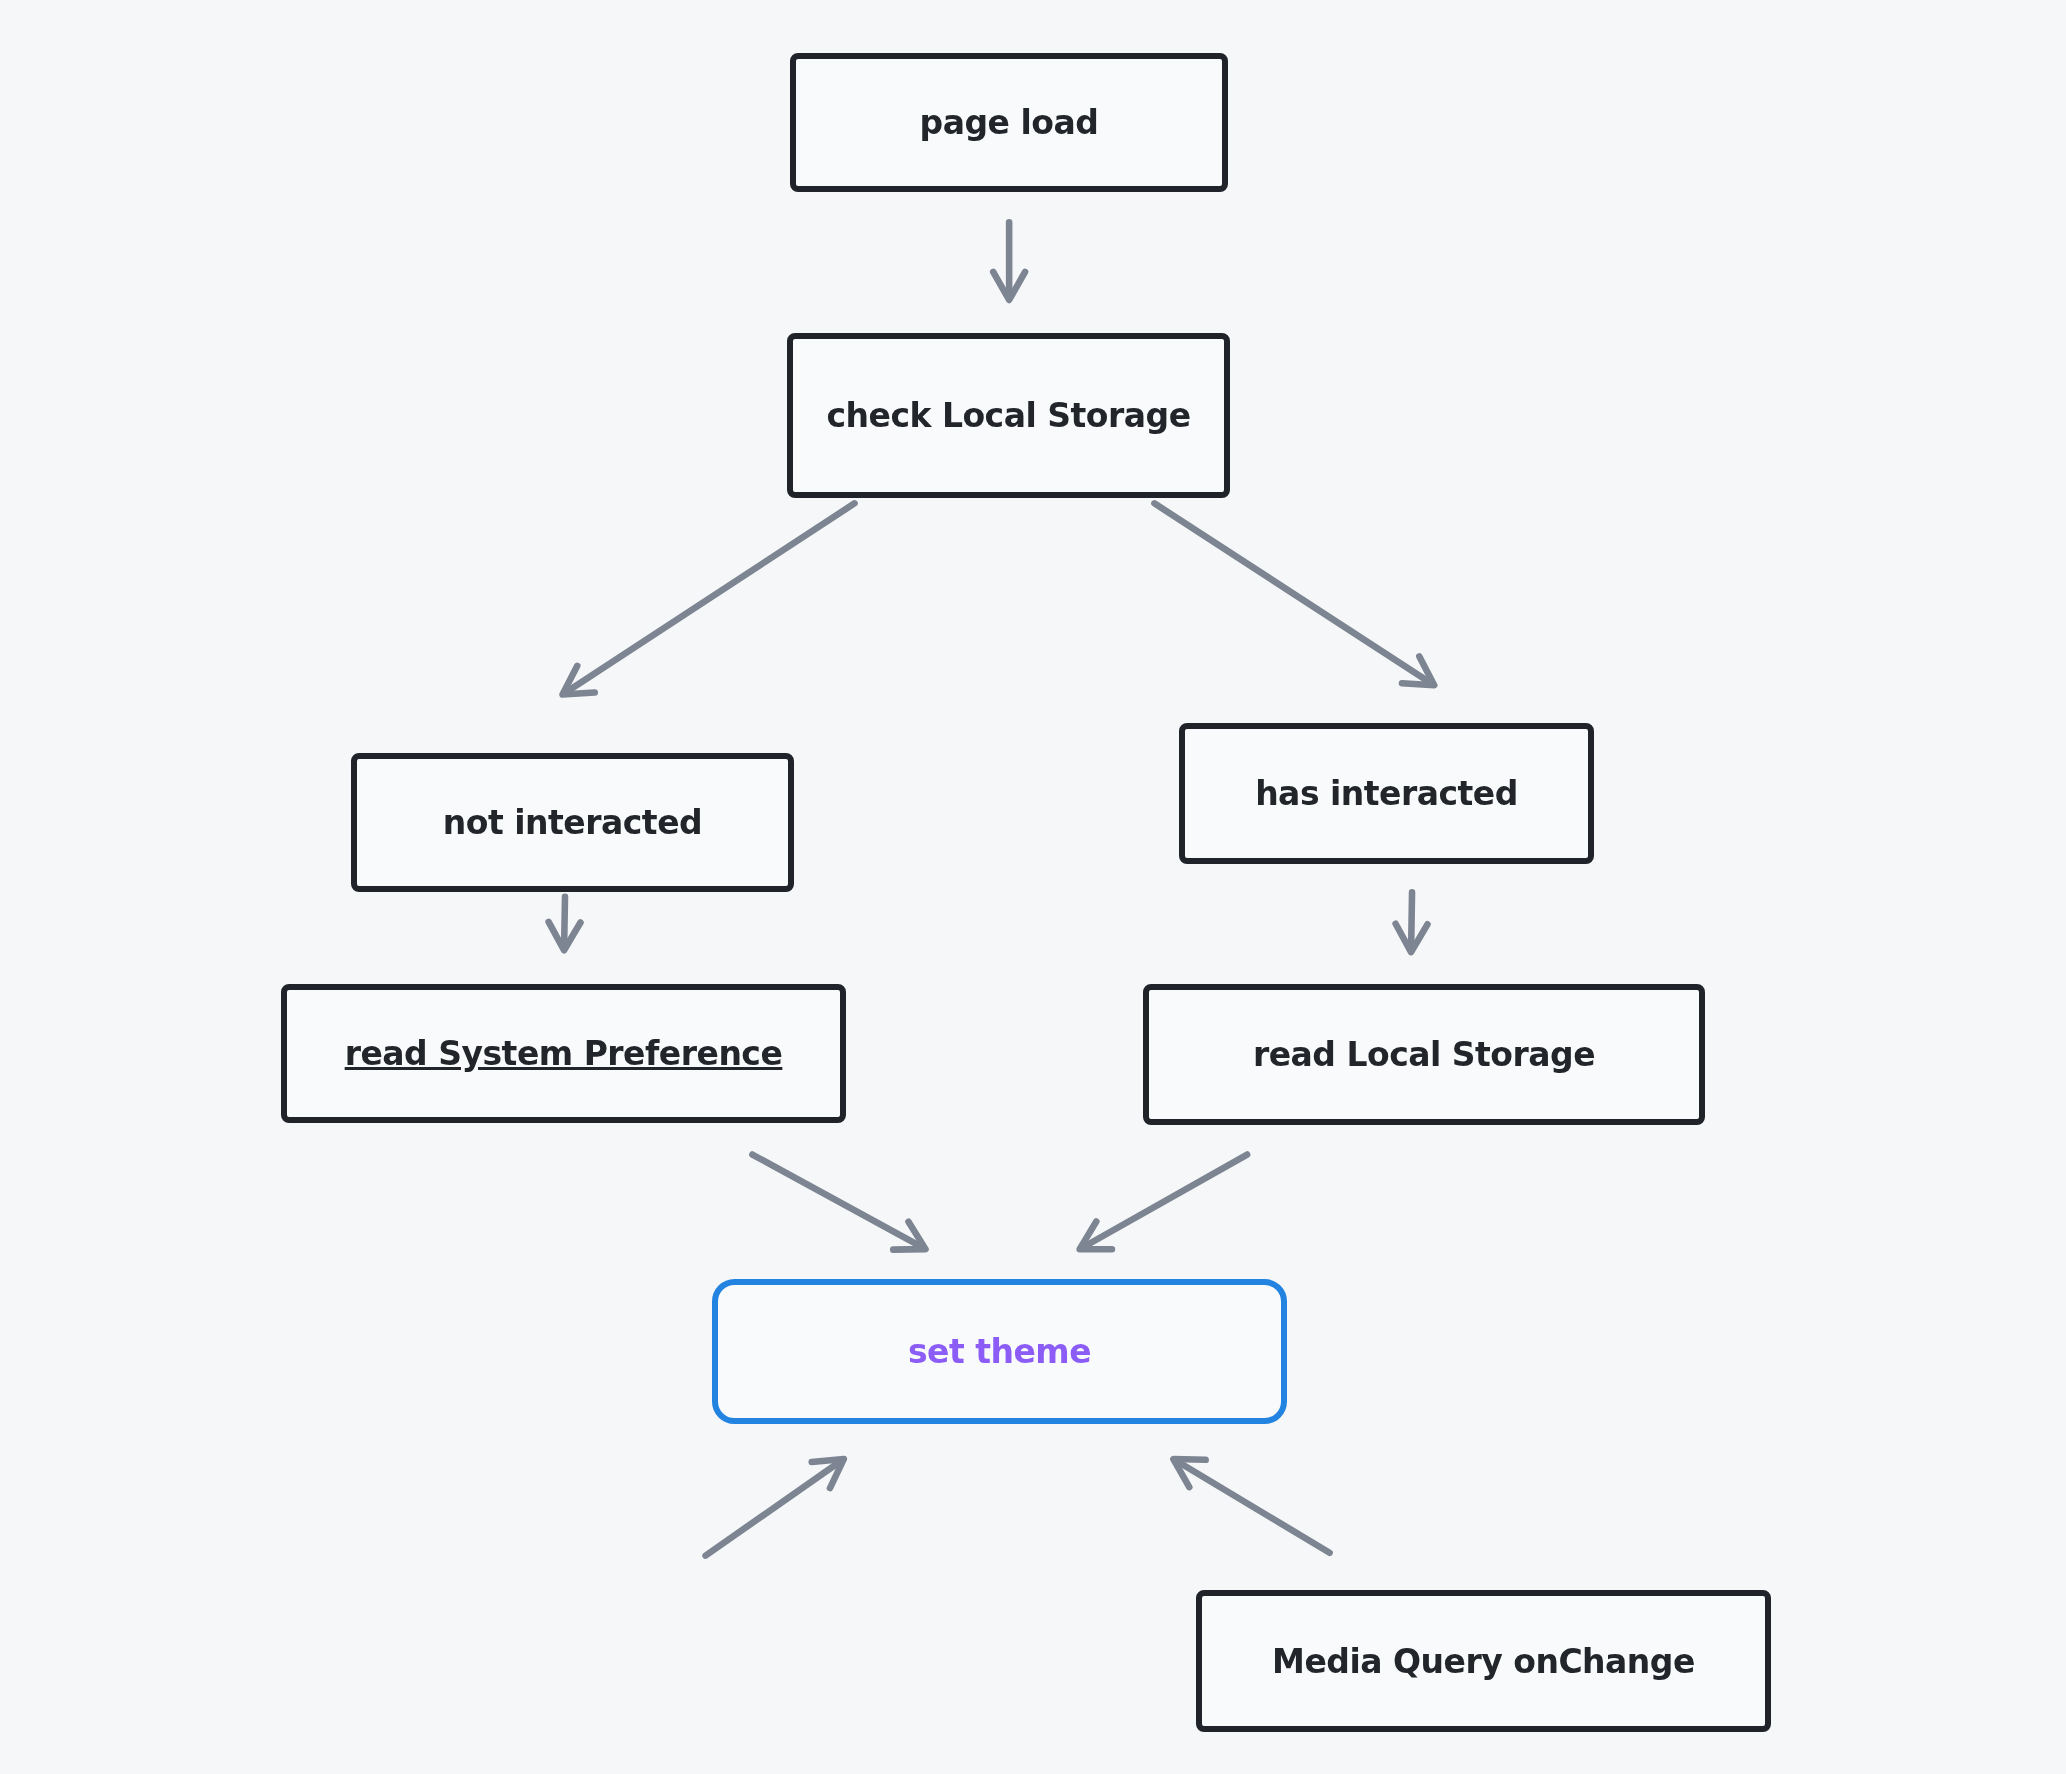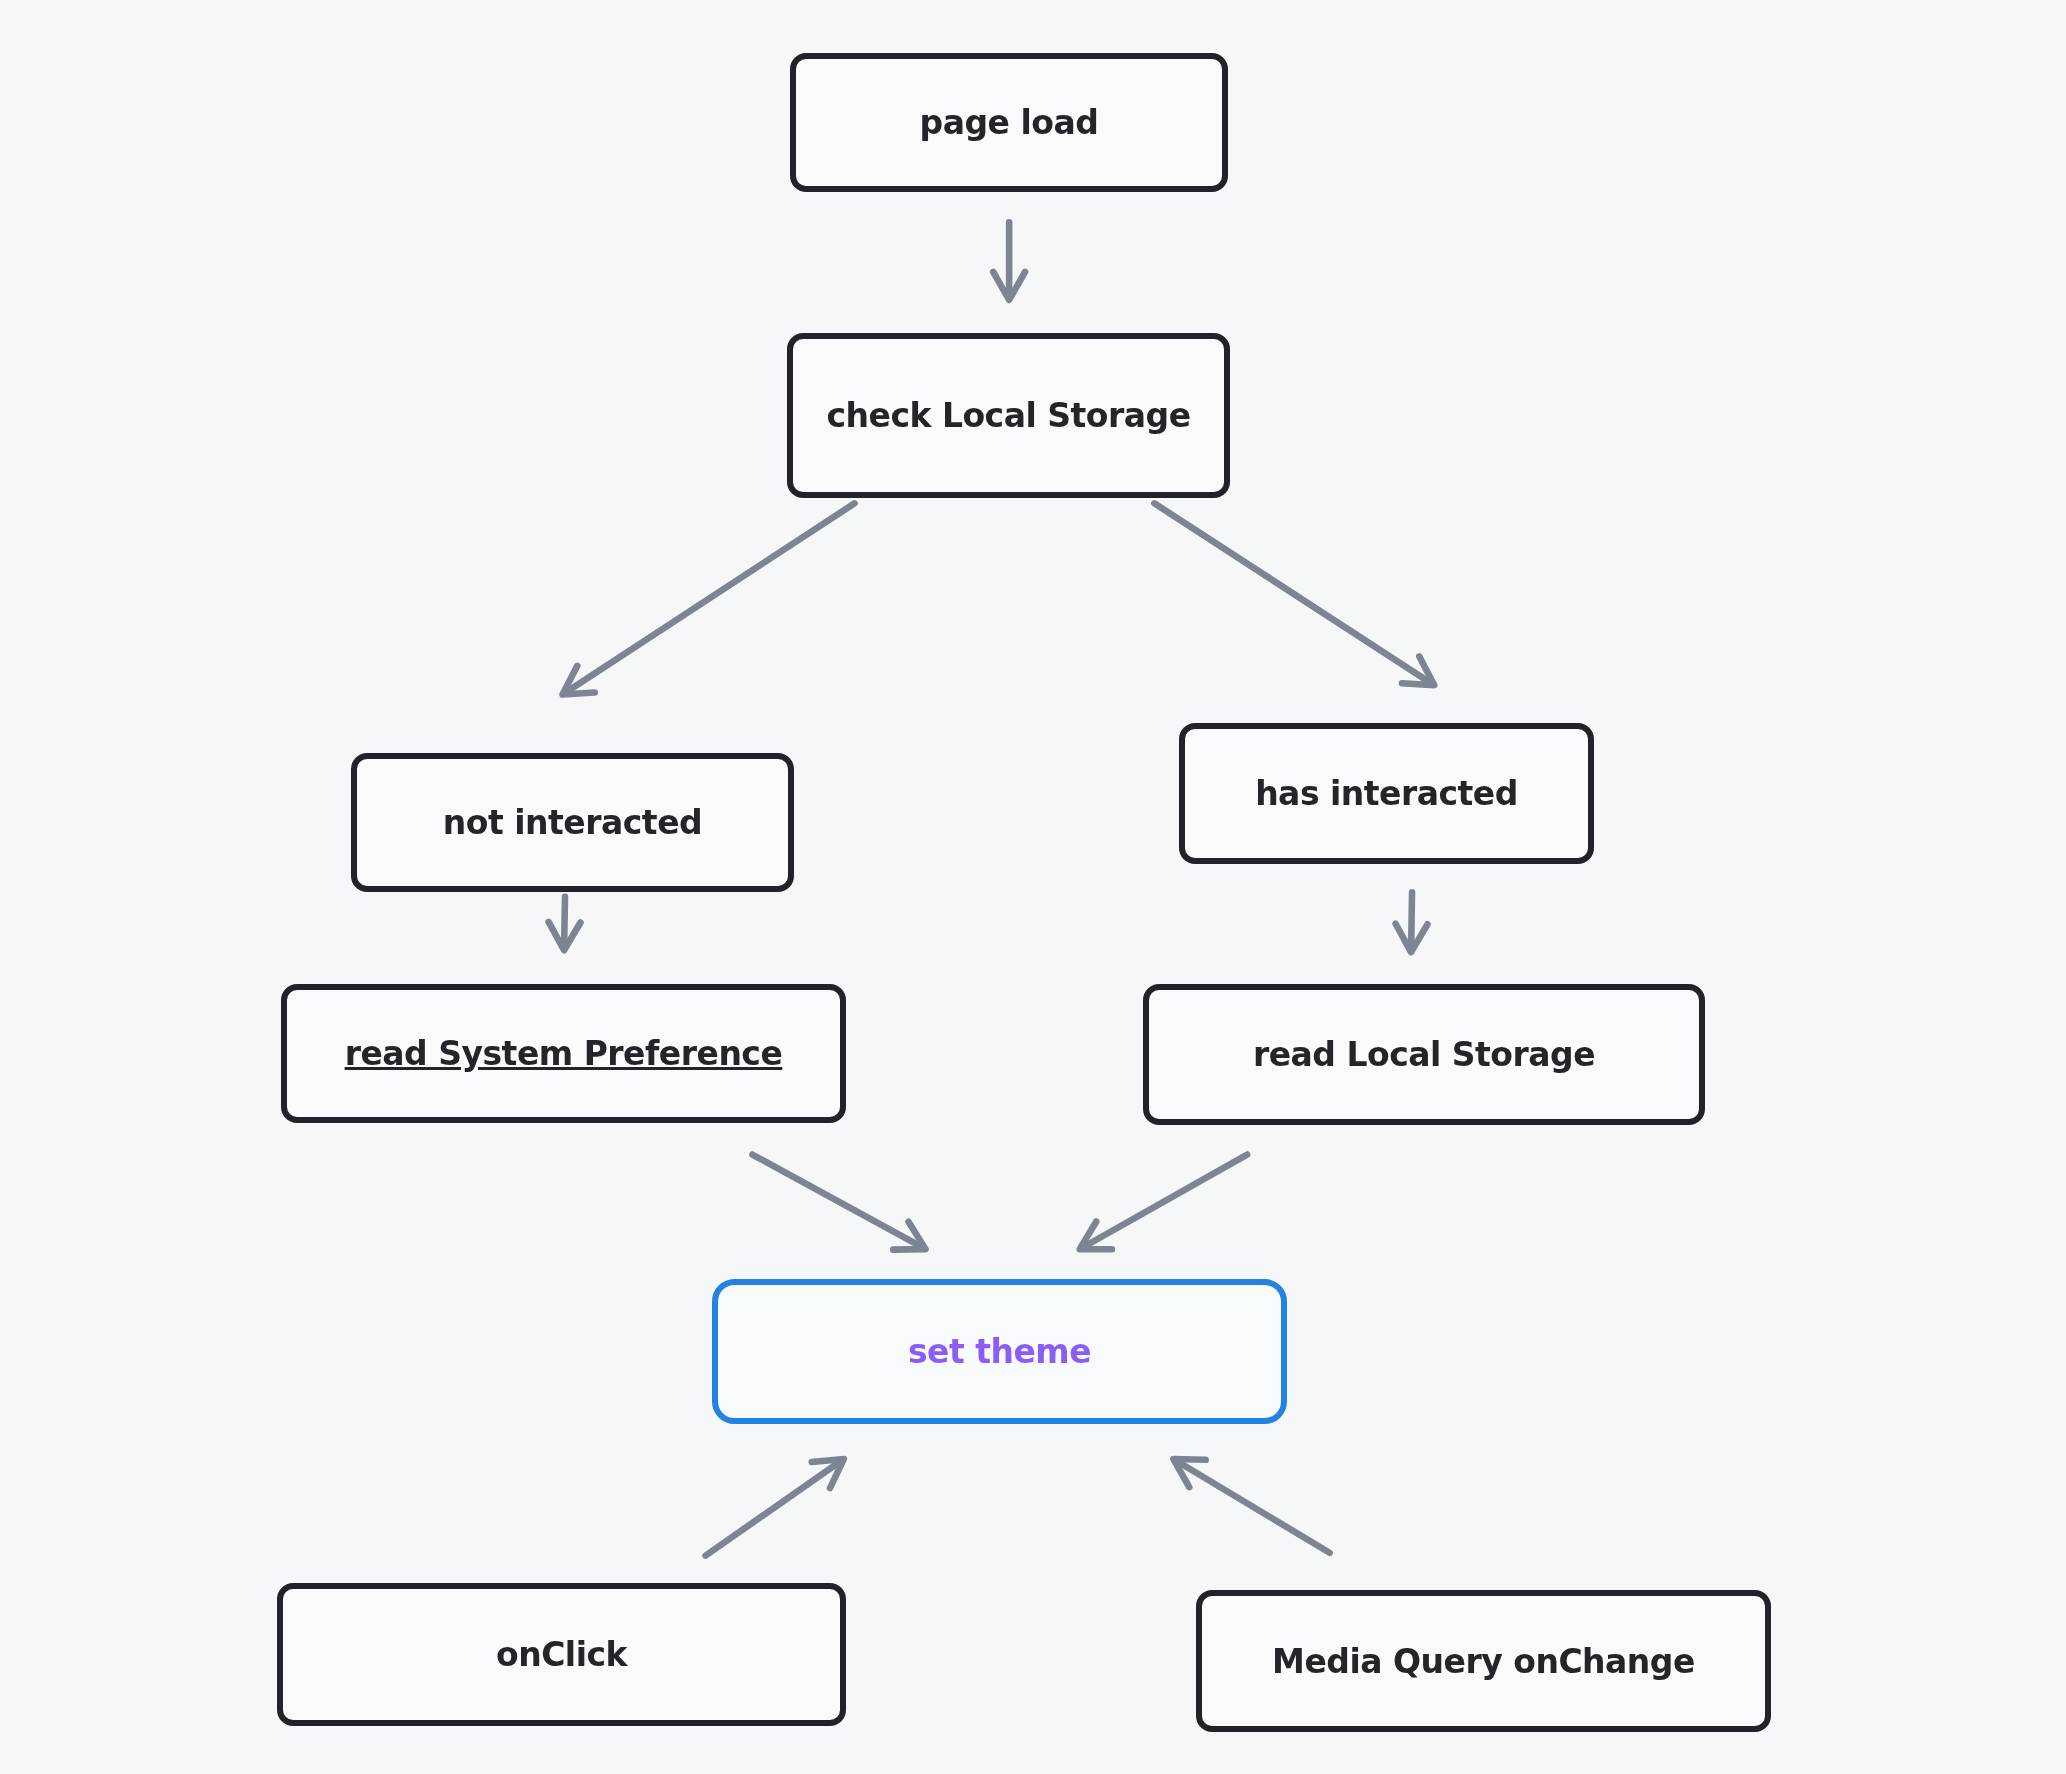--- a/index.html
+++ b/index.html
@@ -22,21 +22,21 @@
   .edge {
     fill: none;
     stroke: #7c8591;
     stroke-width: 7;
     stroke-linecap: round;
   }
   .node {
     position: absolute;
     box-sizing: border-box;
     border: 6.6px solid #202329;
-    border-radius: 16px;
+    border-radius: 8px;
     background: #f9fafc;
     display: flex;
     align-items: center;
     justify-content: center;
     color: #22252a;
     font-size: 33px;
     font-weight: 700;
     letter-spacing: -0.5px;
     text-align: center;
   }
@@ -90,22 +90,19 @@
   </div>
 
   <div class="node" style="left:1143px; top:984px; width:562px; height:141px;">
     <span>read Local Storage</span>
   </div>
 
   <div class="node accent" style="left:712px; top:1279px; width:575px; height:145px;">
     <span>set theme</span>
   </div>
 
-  <div class="node" style="left:277px; top:1583px; width:569px; height:143px;">
-    <span>onClick</span>
-  </div>
 
   <div class="node" style="left:1196px; top:1590px; width:575px; height:142px;">
     <span>Media Query onChange</span>
   </div>
 
 </div>
 
 
 </body></html>

